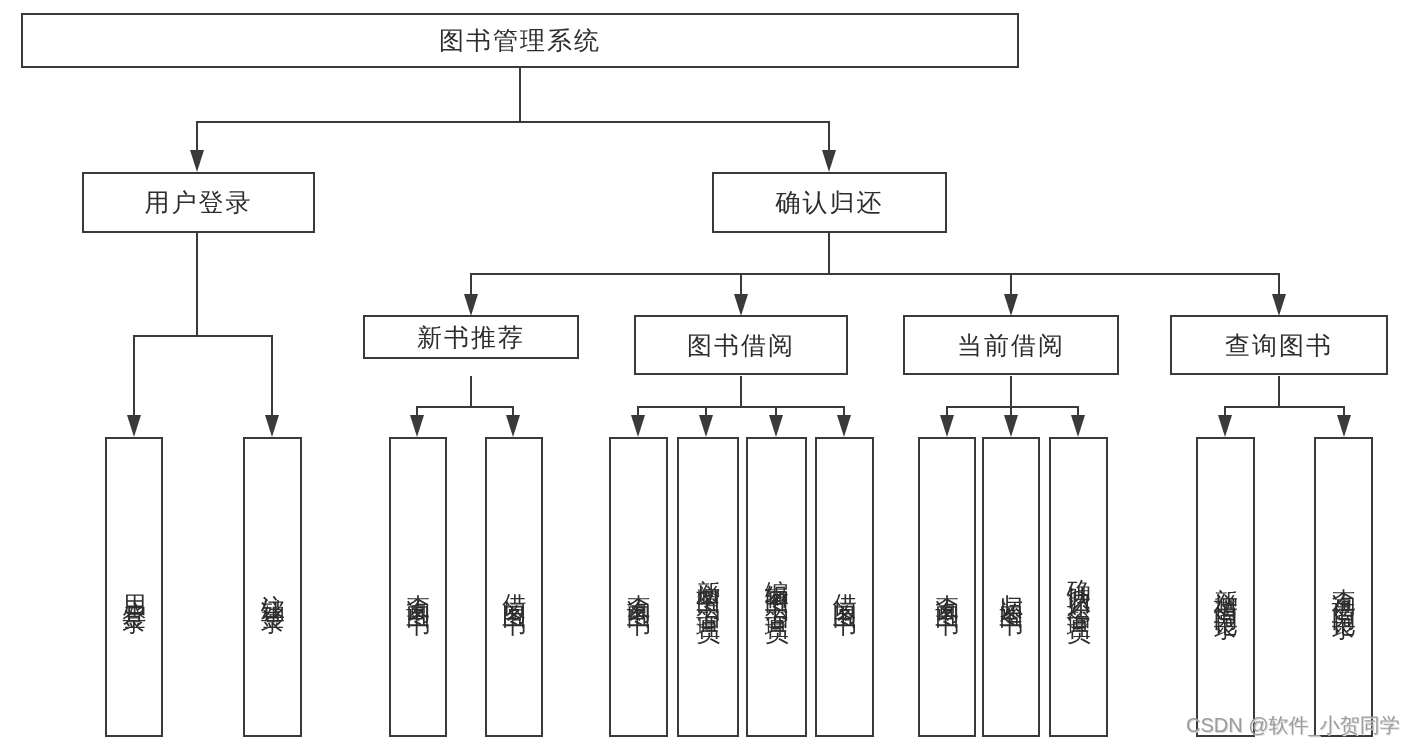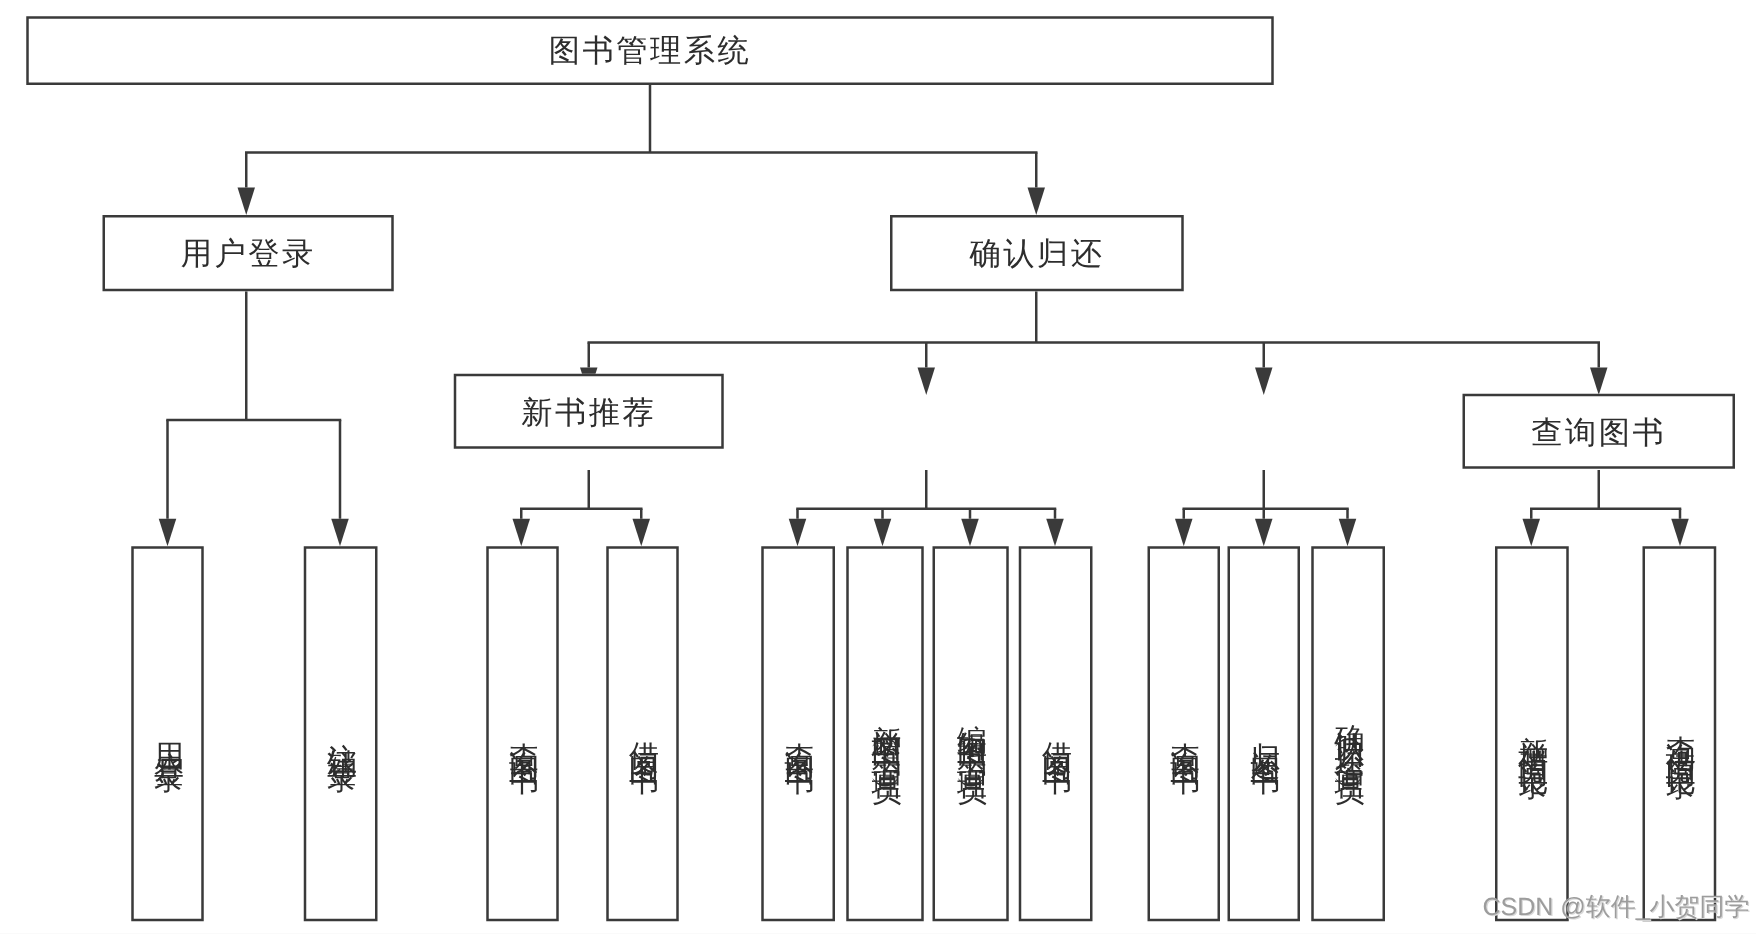--- a/index.html
+++ b/index.html
@@ -137,22 +137,28 @@
     <span class="hlabel">图书管理系统</span>
   </div>
 
   <div class="box" style="left:82px;top:172px;width:233px;height:61px">
     <span class="hlabel">用户登录</span>
   </div>
   <div class="box" style="left:712px;top:172px;width:235px;height:61px">
     <span class="hlabel">确认归还</span>
   </div>
 
-  <div class="box" style="left:363px;top:299px;width:216px;height:60px">
+  <div class="box" style="left:363px;top:315px;width:216px;height:44px">
     <span class="hlabel">新书推荐</span>
+  </div>
+  <div class="box" style="left:634px;top:315px;width:214px;height:60px">
+    <span class="hlabel">图书借阅</span>
+  </div>
+  <div class="box" style="left:903px;top:315px;width:216px;height:60px">
+    <span class="hlabel">当前借阅</span>
   </div>
   <div class="box" style="left:1170px;top:315px;width:218px;height:60px">
     <span class="hlabel">查询图书</span>
   </div>
 
   <div class="box" style="left:105px;top:437px;width:58px;height:300px">
     <span class="vtext">用户登录</span>
   </div>
   <div class="box" style="left:243px;top:437px;width:59px;height:300px">
     <span class="vtext">注销登录</span>

